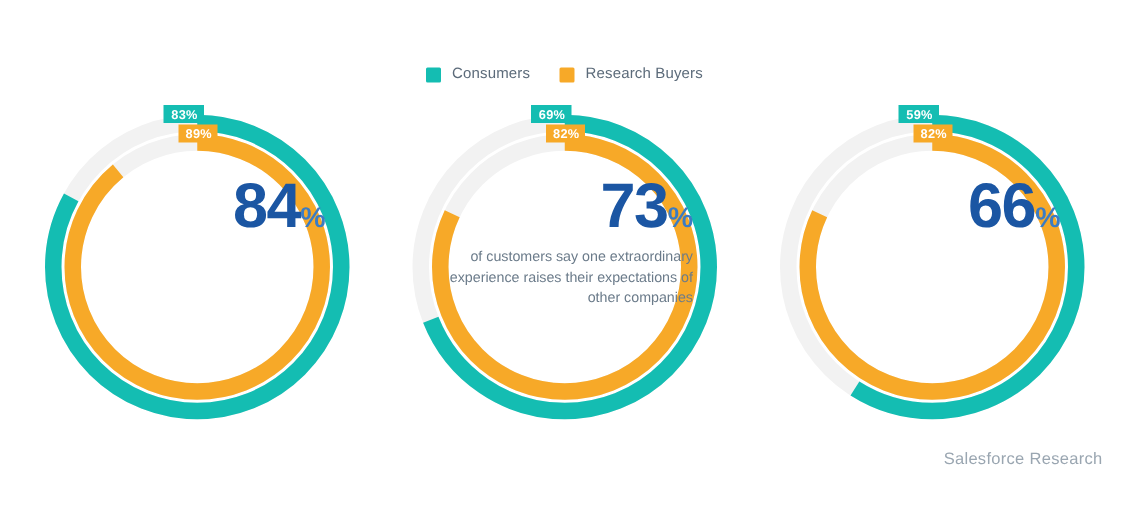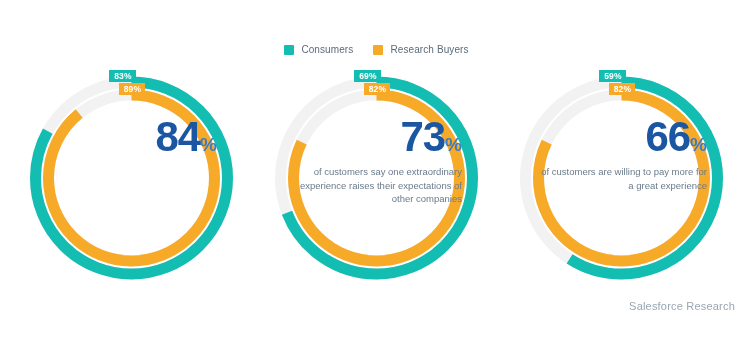--- a/index.html
+++ b/index.html
@@ -195,19 +195,18 @@
       <circle class="arc-business" cx="112.5" cy="116" r="83" fill="none" stroke="#f7a928" stroke-width="11" stroke-linecap="butt" transform="rotate(-90 112.5 116)" stroke-dasharray="427.63359200664263 93.87078848926308"></circle>
     </svg>
     <div class="arc-labels">
       <span class="arc-label teal">59%</span>
       <span class="arc-label orange">82%</span>
     </div>
     <div class="center">
       <div>
         <span class="big-number">66</span><span class="pct-sign">%</span>
       </div>
-      <div class="caption">of customers are willing to pay more for a great experience</div>
     </div>
   </div>
 
 </div>
 
 <div class="footer-credit">Salesforce Research</div>
 
 </body></html>

